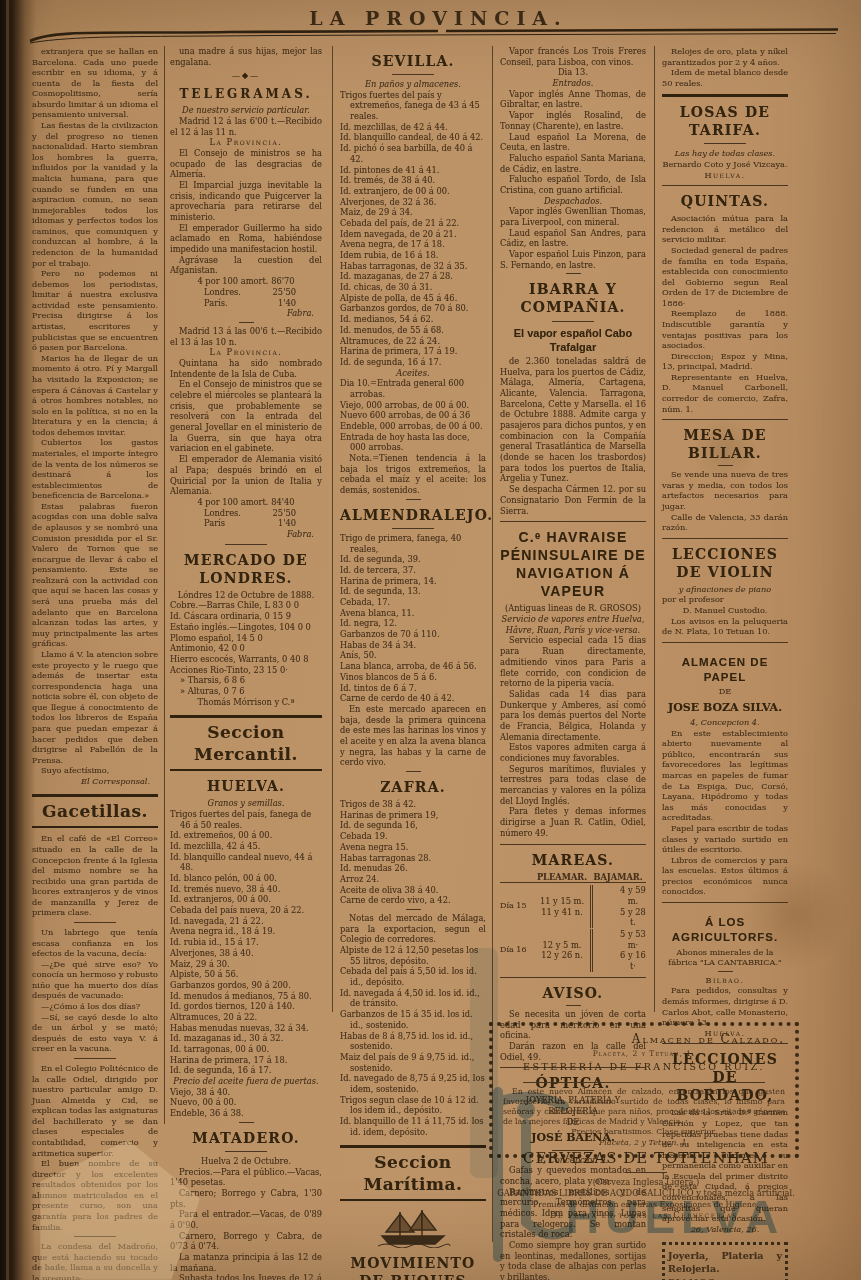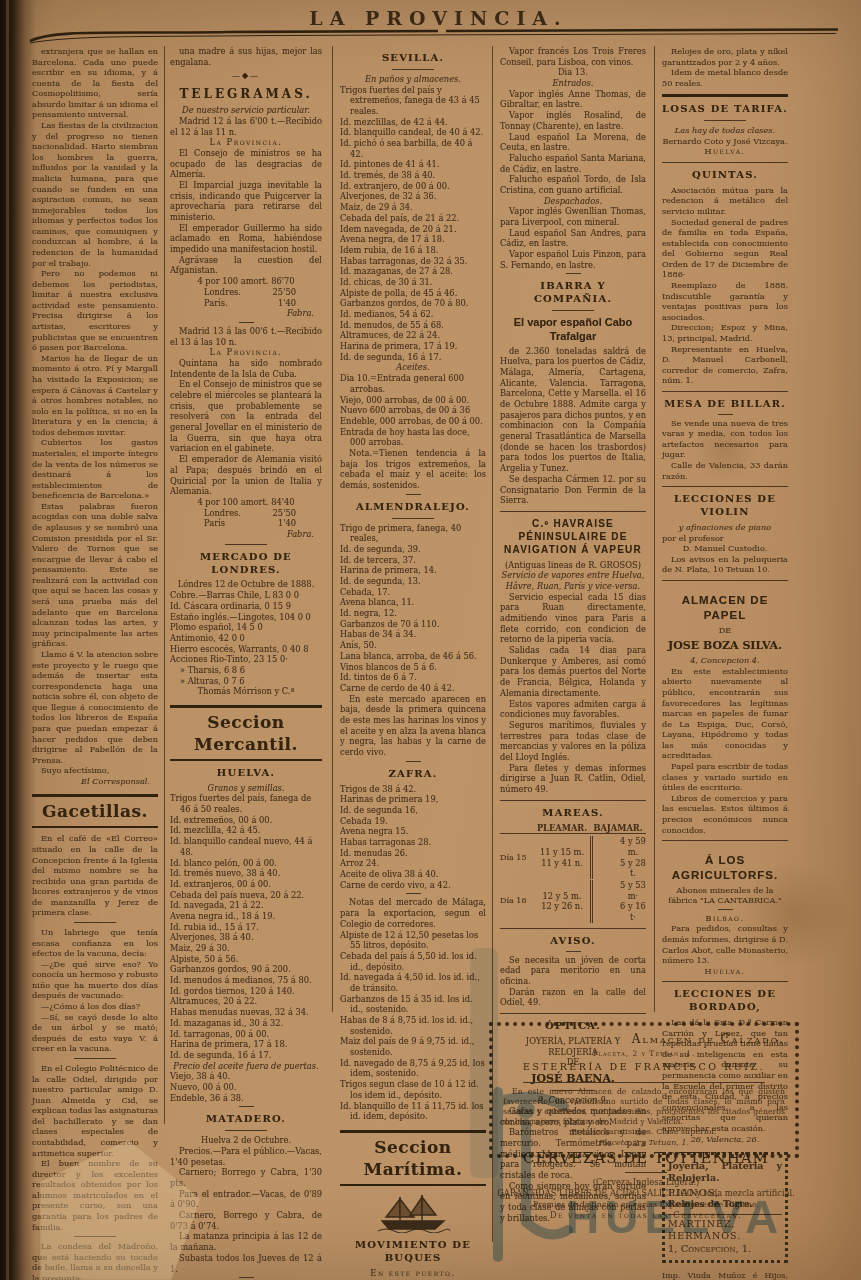--- a/index.html
+++ b/index.html
@@ -23,21 +23,21 @@
   .v-ind{padding-left:20px;}
   .b-c{text-align:center;}
   .b-it{text-align:center;font-style:italic;}
   .b-sc{text-align:center;font-variant:small-caps;letter-spacing:1.5px;}
   .b-r{text-align:right;font-style:italic;padding-right:8px;}
   .b-q{display:flex;justify-content:space-between;padding:0 26px 0 34px;}
   .b-orn{text-align:center;font-size:8px;letter-spacing:2px;margin:4px 0;color:#33240f;}
   .b-h1{font-size:17px;font-weight:bold;text-align:center;margin:8px 0 5px;padding:4px 0 3px;
     border-top:3px solid #30220e;border-bottom:2px solid #30220e;color:#33240f;letter-spacing:.5px;}
   .b-ht{font-size:12px;font-weight:bold;letter-spacing:3px;text-align:center;margin:5px 0 3px;color:#33240f;}
-  .b-h2{font-size:10px;font-weight:bold;text-align:center;letter-spacing:1.2px;margin:6px 0 3px;color:#33240f;}
+  .b-h2{font-size:14px;font-weight:bold;text-align:center;letter-spacing:1.2px;margin:6px 0 3px;color:#33240f;}
   .b-h3{font-size:11px;font-weight:bold;text-align:center;margin:4px 0 2px;color:#33240f;}
   .b-hb{font-size:11.5px;font-weight:bold;text-align:center;letter-spacing:1px;margin:12px 0 2px;color:#33240f;}
   .v-sans{font-family:"Liberation Sans","DejaVu Sans",sans-serif;}
   .b-rule{width:42px;margin:4px auto;border-top:1px solid #4a3520;}
   .b-drule{width:15px;margin:3px auto;border-top:1px solid #4a3520;}
   .b-thick{border-top:3px solid #30220e;margin:6px 0;}
   .b-fr{border-top:1px solid #4a3520;margin:5px 0;}
   .ship{display:block;margin:4px auto 2px;}
   .tides{margin:2px 0 4px;}
   .t-head{display:grid;grid-template-columns:34px 1fr 1fr;font-weight:bold;font-variant:small-caps;

